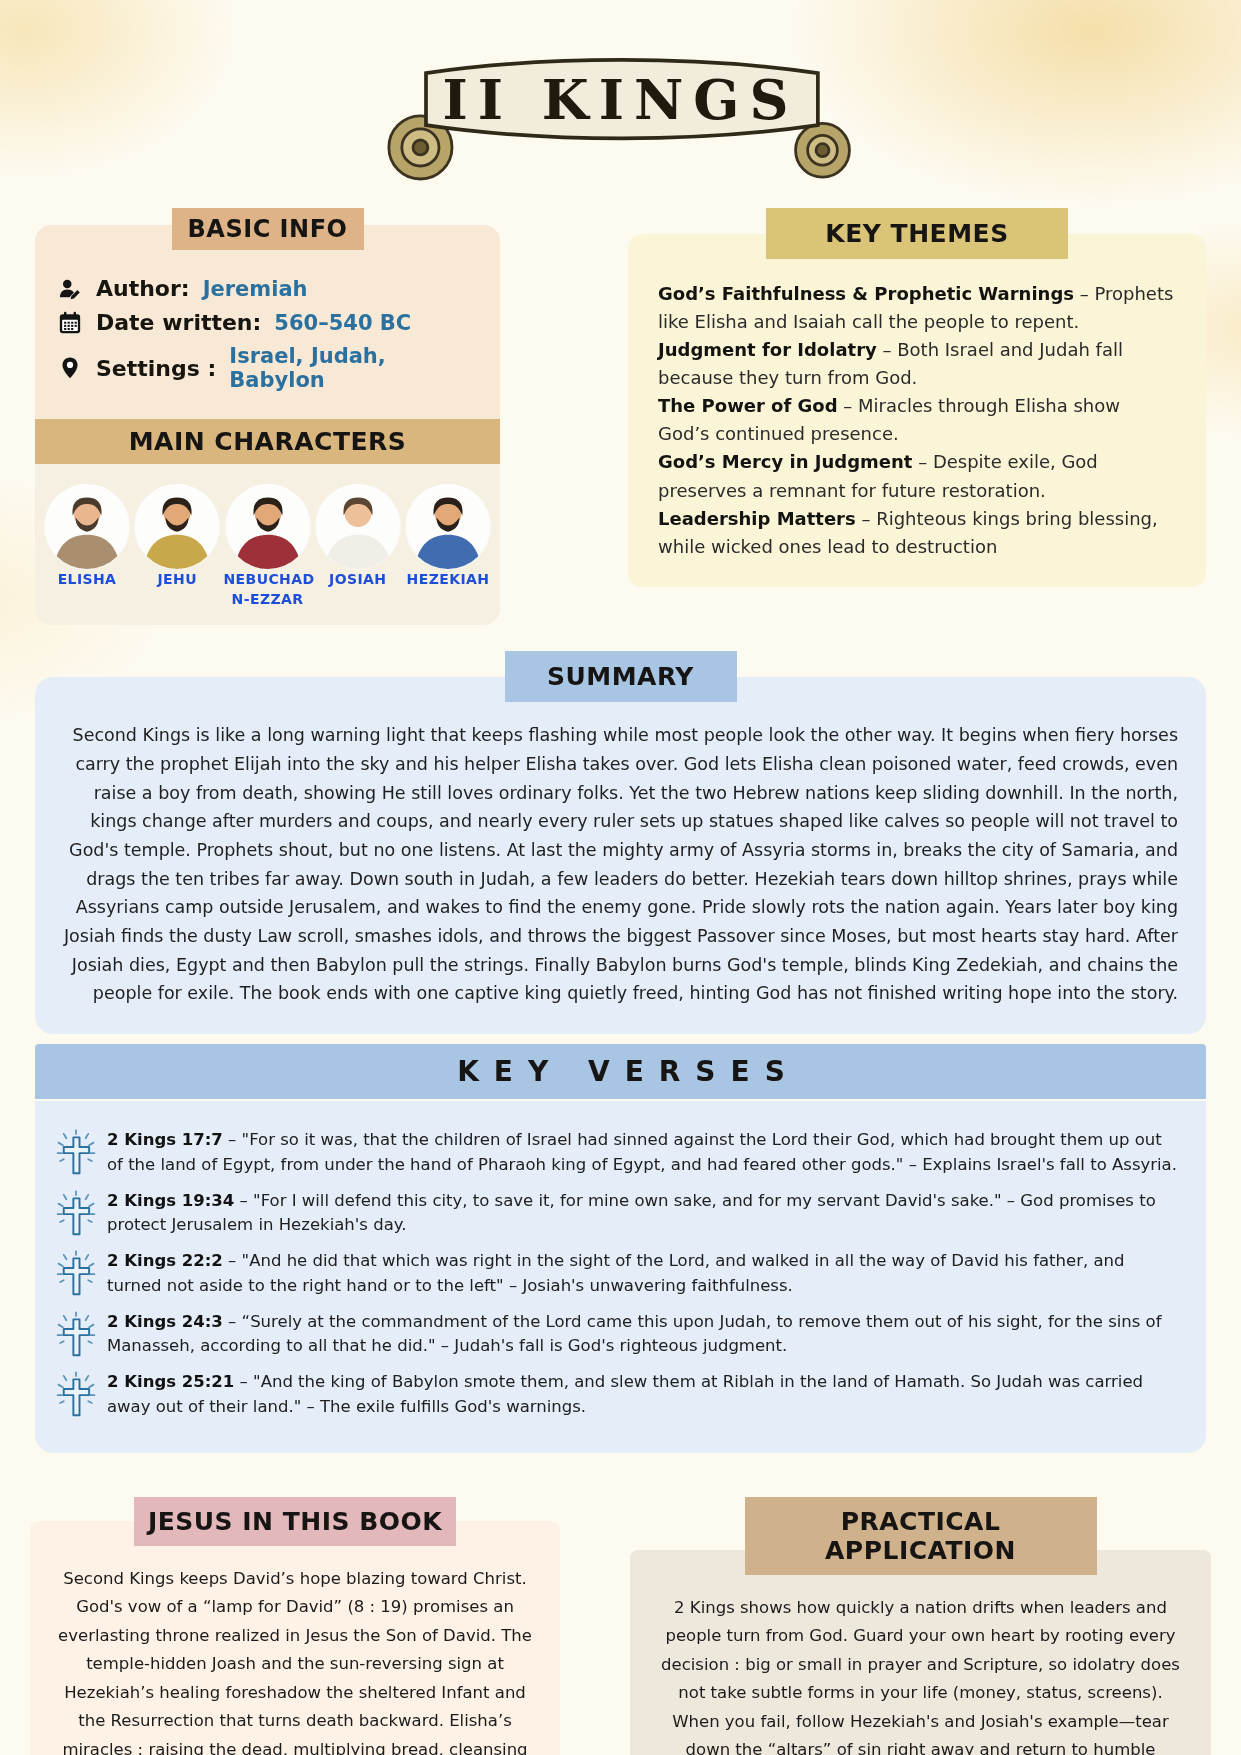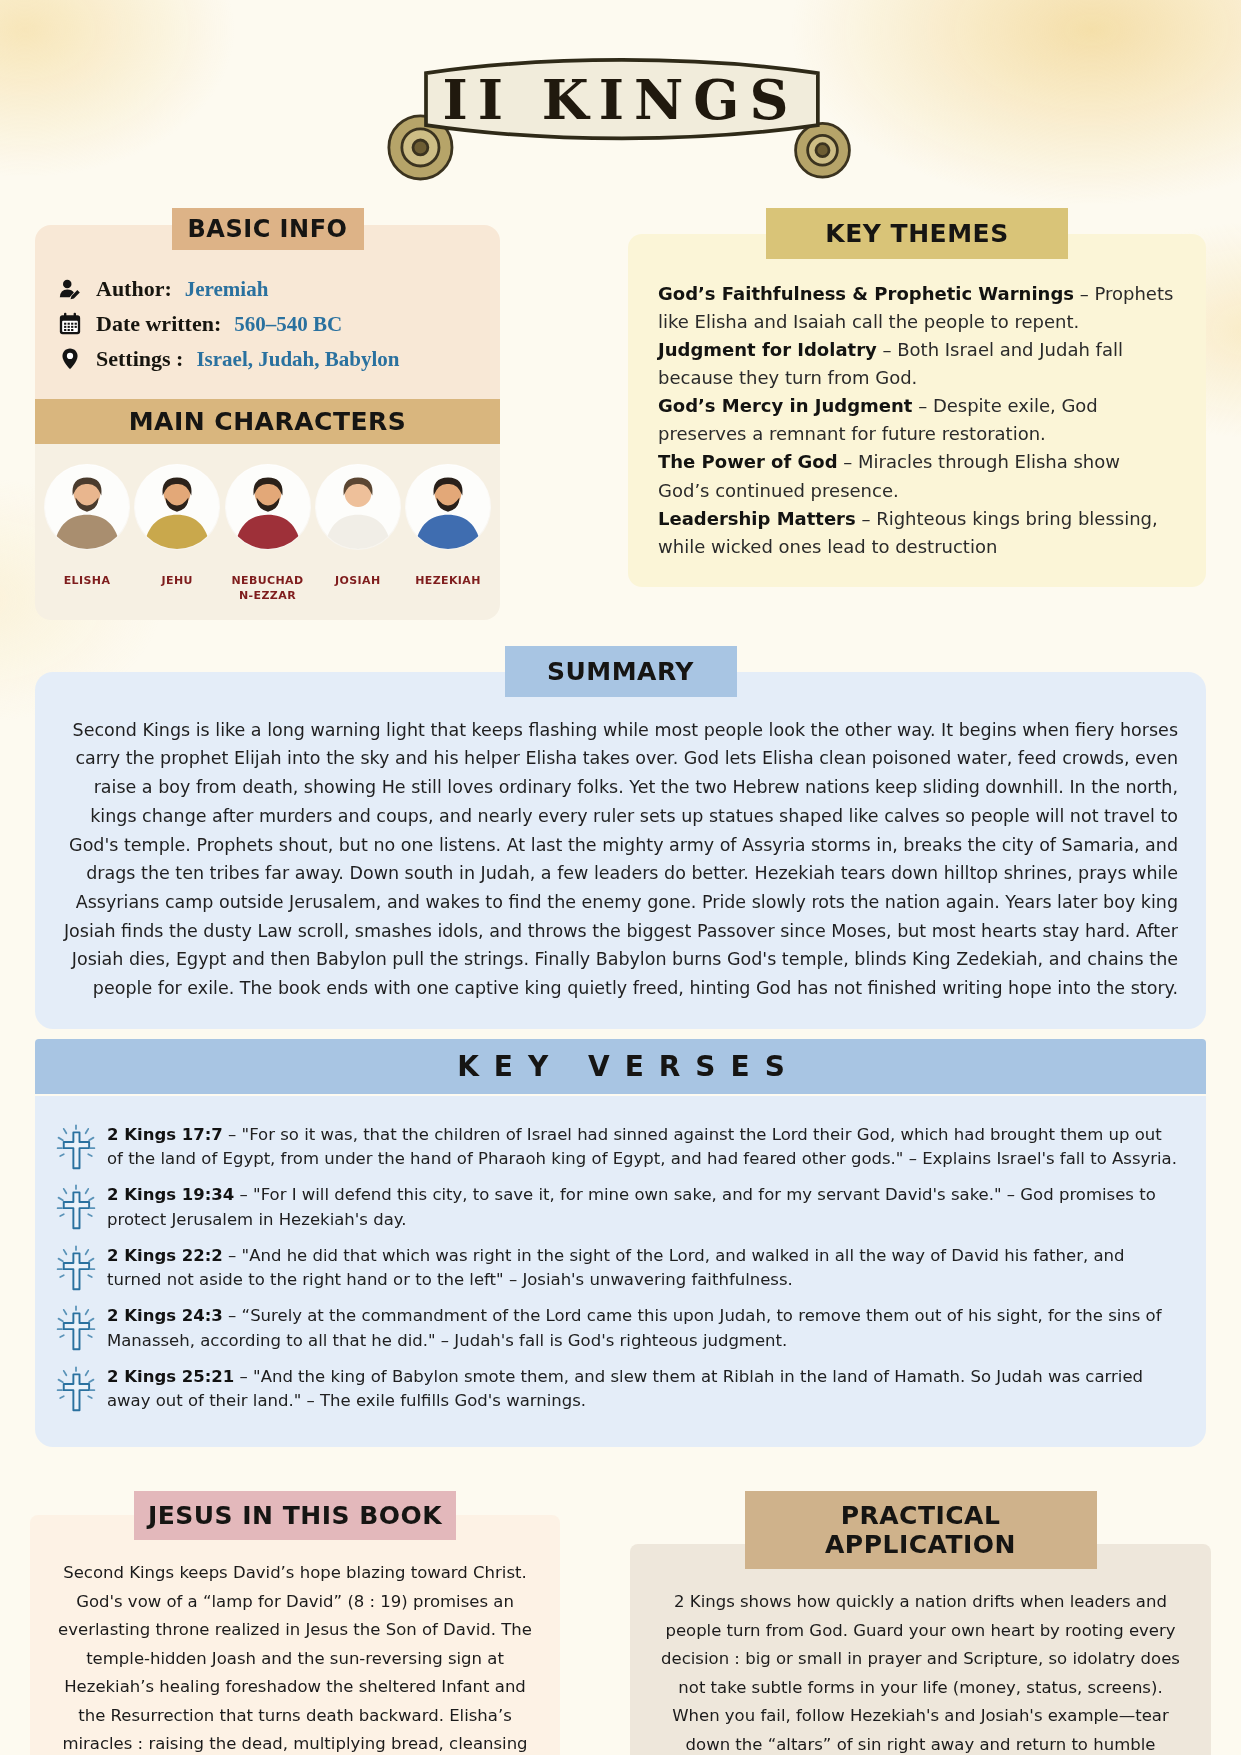--- a/index.html
+++ b/index.html
@@ -35,35 +35,35 @@
 
   
   .band { font-weight:800; text-align:center; color:#161513; letter-spacing:0.5px; position:relative; z-index:2; }
   .overlap { margin-left:auto; margin-right:auto; margin-bottom:-25px; }
   .panel { position:relative; z-index:1; }
 
   .top-grid { display:grid; grid-template-columns:465px 578px; justify-content:space-between; padding:0 35px; margin-top:14px; }
 
   
   .band-basic { width:192px; background:#ddb387; padding:7px 0; font-size:24px; }
-  .panel-peach { background:#f8e8d6; border-radius:16px 16px 0 0; padding:42px 26px 18px 22px;font-family:Liberation Serif, serif; }
+  .panel-peach { background:#f8e8d6; border-radius:16px 16px 0 0; padding:42px 26px 18px 22px; }
   .info-row { display:flex; align-items:center; gap:13px; margin:9px 0; }
   .info-icon { flex:0 0 26px; display:flex; align-items:center; justify-content:center; }
   .info-icon svg { width:24px; height:24px; }
   .info-label { font-size:22px; font-weight:800; color:#17150f; white-space:nowrap; }
   .info-value { font-size:21px; font-weight:800; color:#2a719f; }
 
   .band-chars { background:#d9b67e; padding:8px 0; font-size:25px; }
   .panel-chars { background:#f6f0e3; border-radius:0 0 16px 16px; padding:20px 8px 16px; }
   .chars-row { display:flex; justify-content:space-between; }
   .char { width:88px; text-align:center; }
   .avatar { width:86px; height:86px; margin:0 auto; border-radius:50%;
             background:radial-gradient(circle at 50% 42%, #ffffff 52%, #efe9dc 100%); overflow:hidden; }
   .avatar svg { width:100%; height:100%; display:block; }
-  .char-name { margin-top:23px; font-size:11px; font-weight:800; color:#7f1d1d; letter-spacing:0.4px; line-height:1.4; }
+  .char-name { margin-top:0; font-size:14px; font-weight:800; color:#1d4ed8; letter-spacing:0.4px; line-height:1.4; }
 
   
   .band-themes { width:302px; background:#d9c478; padding:11px 0; font-size:25px; }
   .panel-themes { background:#fbf5d7; border-radius:14px; padding:46px 30px 26px; font-size:18px; line-height:1.56; color:#2a2a2a; }
   .theme b { color:#131311; }
 
   
   .summary-sec { margin:26px 35px 0; }
   .band-summary { width:232px; background:#a8c5e3; padding:11px 0; font-size:25px; }
   .panel-summary { background:#e4edf8; border-radius:18px; padding:44px 28px 26px; font-size:17.5px; line-height:1.64; text-align:right; color:#1f1f1f; }
@@ -247,22 +247,22 @@
             </div>
           </div>
       </div>
     </div>
 
     <div>
       <div class="band overlap band-themes">KEY THEMES</div>
       <div class="panel panel-themes" id="themes-list">
           <p class="theme"><b>God’s Faithfulness &amp; Prophetic Warnings</b><span> – Prophets like Elisha and Isaiah call the people to repent.</span></p>
           <p class="theme"><b>Judgment for Idolatry</b><span> – Both Israel and Judah fall because they turn from God.</span></p>
+          <p class="theme"><b>The Power of God</b><span> – Miracles through Elisha show God’s continued presence.</span></p>
           <p class="theme"><b>God’s Mercy in Judgment</b><span> – Despite exile, God preserves a remnant for future restoration.</span></p>
-          <p class="theme"><b>The Power of God</b><span> – Miracles through Elisha show God’s continued presence.</span></p>
           <p class="theme"><b>Leadership Matters</b><span> – Righteous kings bring blessing, while wicked ones lead to destruction</span></p>
         </div>
     </div>
   </div>
 
   <section class="summary-sec">
     <div class="band overlap band-summary">SUMMARY</div>
     <div class="panel panel-summary">
       <p>Second Kings is like a long warning light that keeps flashing while most people look the other way. It begins when fiery horses carry the prophet Elijah into the sky and his helper Elisha takes over. God lets Elisha clean poisoned water, feed crowds, even raise a boy from death, showing He still loves ordinary folks. Yet the two Hebrew nations keep sliding downhill. In the north, kings change after murders and coups, and nearly every ruler sets up statues shaped like calves so people will not travel to God's temple. Prophets shout, but no one listens. At last the mighty army of Assyria storms in, breaks the city of Samaria, and drags the ten tribes far away. Down south in Judah, a few leaders do better. Hezekiah tears down hilltop shrines, prays while Assyrians camp outside Jerusalem, and wakes to find the enemy gone. Pride slowly rots the nation again. Years later boy king Josiah finds the dusty Law scroll, smashes idols, and throws the biggest Passover since Moses, but most hearts stay hard. After Josiah dies, Egypt and then Babylon pull the strings. Finally Babylon burns God's temple, blinds King Zedekiah, and chains the people for exile. The book ends with one captive king quietly freed, hinting God has not finished writing hope into the story.</p>
     </div>

